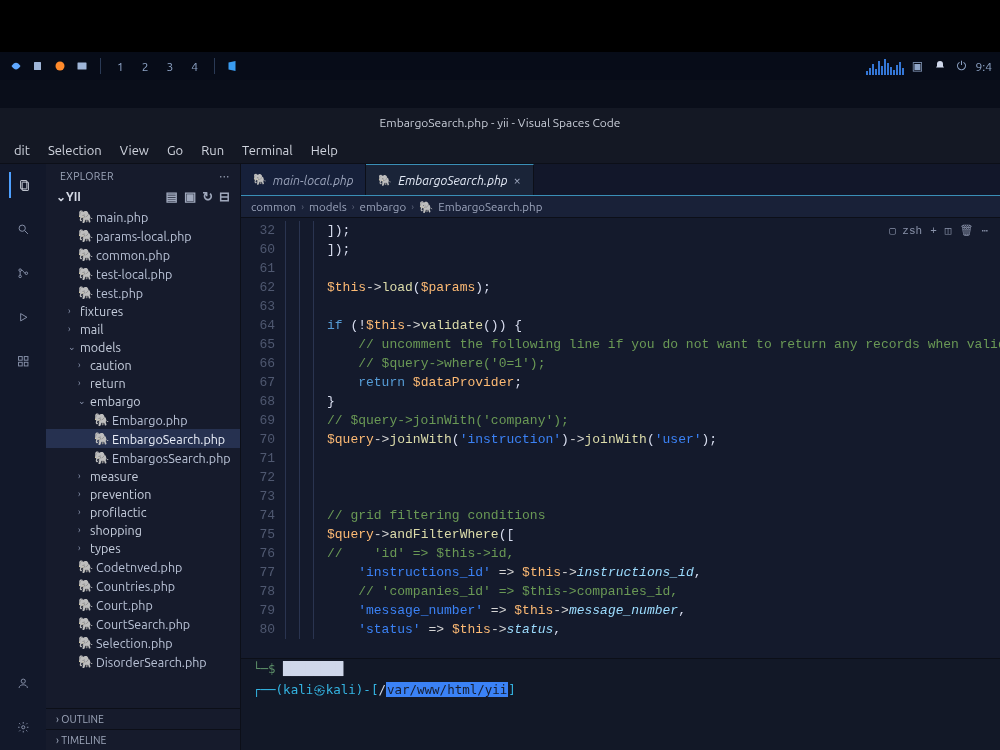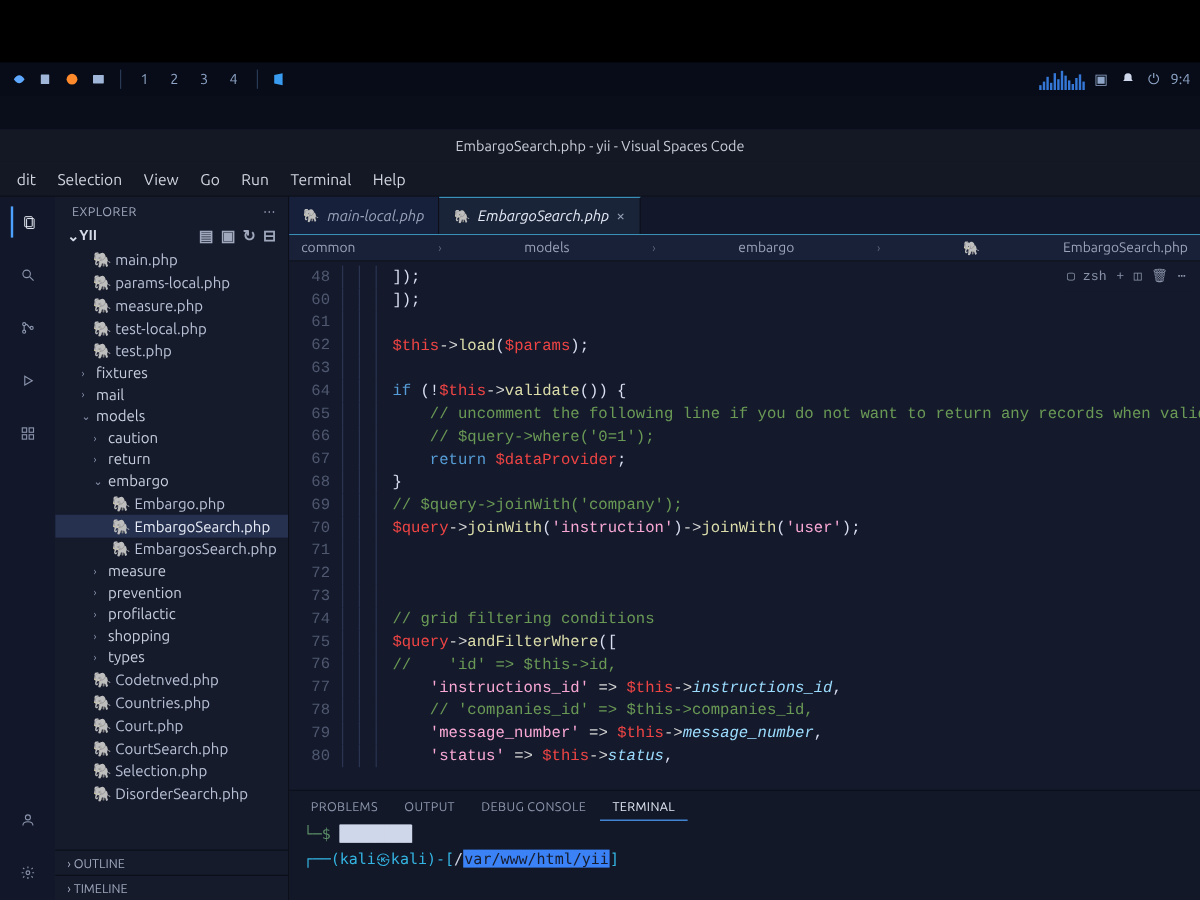--- a/index.html
+++ b/index.html
@@ -196,21 +196,20 @@
 .breadcrumb {
   height: 22px;
   background: #192138;
   border-bottom: 1px solid #0c0f18;
   display: flex;
   align-items: center;
   padding: 0 10px;
   gap: 5px;
   font-size: 11.5px;
   color: #9aa3ba;
-  justify-content: space-between;
 }
 .breadcrumb .sep { color: #5a6278; font-size:10px;}
 
 .code-area {
   flex: 1;
   display: flex;
   font-family: 'Consolas','Courier New',monospace;
   font-size: 13px;
   line-height: 19px;
   overflow: hidden;
@@ -230,24 +229,24 @@
   flex: 1;
   padding: 3px 0;
   white-space: pre;
   overflow-x: auto;
   color: #d9def0;
 }
 .codelines .ln { height: 19px; padding-left: 42px; position:relative;}
 .indent-guide { position:absolute; left:0; top:0; bottom:0; width:42px; display:flex;}
 .ig { border-left:1px solid #2a3450; width:14px; height:19px;}
 
-.tk-var { color: #ef4444; }
+.tk-var { color: #fdba74; }
 .tk-key { color: #569cd6; }
 .tk-fn  { color: #dcdcaa; }
-.tk-str { color: #f9a8d4; }
+.tk-str { color: #3b82f6; }
 .tk-com { color: #6a9955; }
 .tk-op  { color: #d4d4d4; }
 .tk-prop{ color: #9cdcfe; font-style: italic; }
 
 .ed-toolbar {
   position:absolute; top:2px; right:8px;
   display:flex; gap:8px; color:#8a93aa; font-size:11px;
   background:#141a2c; padding:2px 4px;
 }
 .ed-toolbar span{cursor:pointer;text-align:center;}
@@ -442,21 +441,21 @@
           <div class="tree-item depth1">
             <span class="ficon">🐘</span>
             <span>main.php</span>
           </div>
           <div class="tree-item depth1">
             <span class="ficon">🐘</span>
             <span>params-local.php</span>
           </div>
           <div class="tree-item depth1">
             <span class="ficon">🐘</span>
-            <span>measure.php</span>
+            <span>common.php</span>
           </div>
           <div class="tree-item depth1">
             <span class="ficon">🐘</span>
             <span>test-local.php</span>
           </div>
           <div class="tree-item depth1">
             <span class="ficon">🐘</span>
             <span>test.php</span>
           </div>
           <div class="tree-item folder depth0">
@@ -561,21 +560,21 @@
           <span class="sep">›</span>
         <span>models</span>
           <span class="sep">›</span>
         <span>embargo</span>
           <span class="sep">›</span>
         <span class="ficon" style="color:#b184d0">🐘</span>
         <span>EmbargoSearch.php</span>
       </div>
       <div class="code-area">
         <div class="gutter" id="gutter">
-            <div>48</div>
+            <div>32</div>
             <div>60</div>
             <div>61</div>
             <div>62</div>
             <div>63</div>
             <div>64</div>
             <div>65</div>
             <div>66</div>
             <div>67</div>
             <div>68</div>
             <div>69</div>
@@ -595,26 +594,20 @@
         <div class="ed-toolbar">
           <span>▢ <span>zsh</span></span>
           <span>+</span>
           <span>◫</span>
           <span>🗑</span>
           <span>⋯</span>
         </div>
       </div>
 
       <div class="panel">
-        <div class="panel-tabs">
-          <span class="pt">PROBLEMS</span>
-          <span class="pt">OUTPUT</span>
-          <span class="pt">DEBUG CONSOLE</span>
-          <span class="pt active">TERMINAL</span>
-        </div>
         <div class="panel-body">
           <div class="line1"><span>└─$</span> <span style="background:#cfd7ea;color:#cfd7ea">████████</span></div>
           <div style="height:6px"></div>
           <div>
             <span class="prompt">┌──(</span><span class="prompt">kali㉿kali</span><span class="prompt">)-[</span><span class="path">/</span><span class="hlpath">var/www/html/yii</span><span class="prompt">]</span>
           </div>
         </div>
       </div>
     </div>
   </div>

